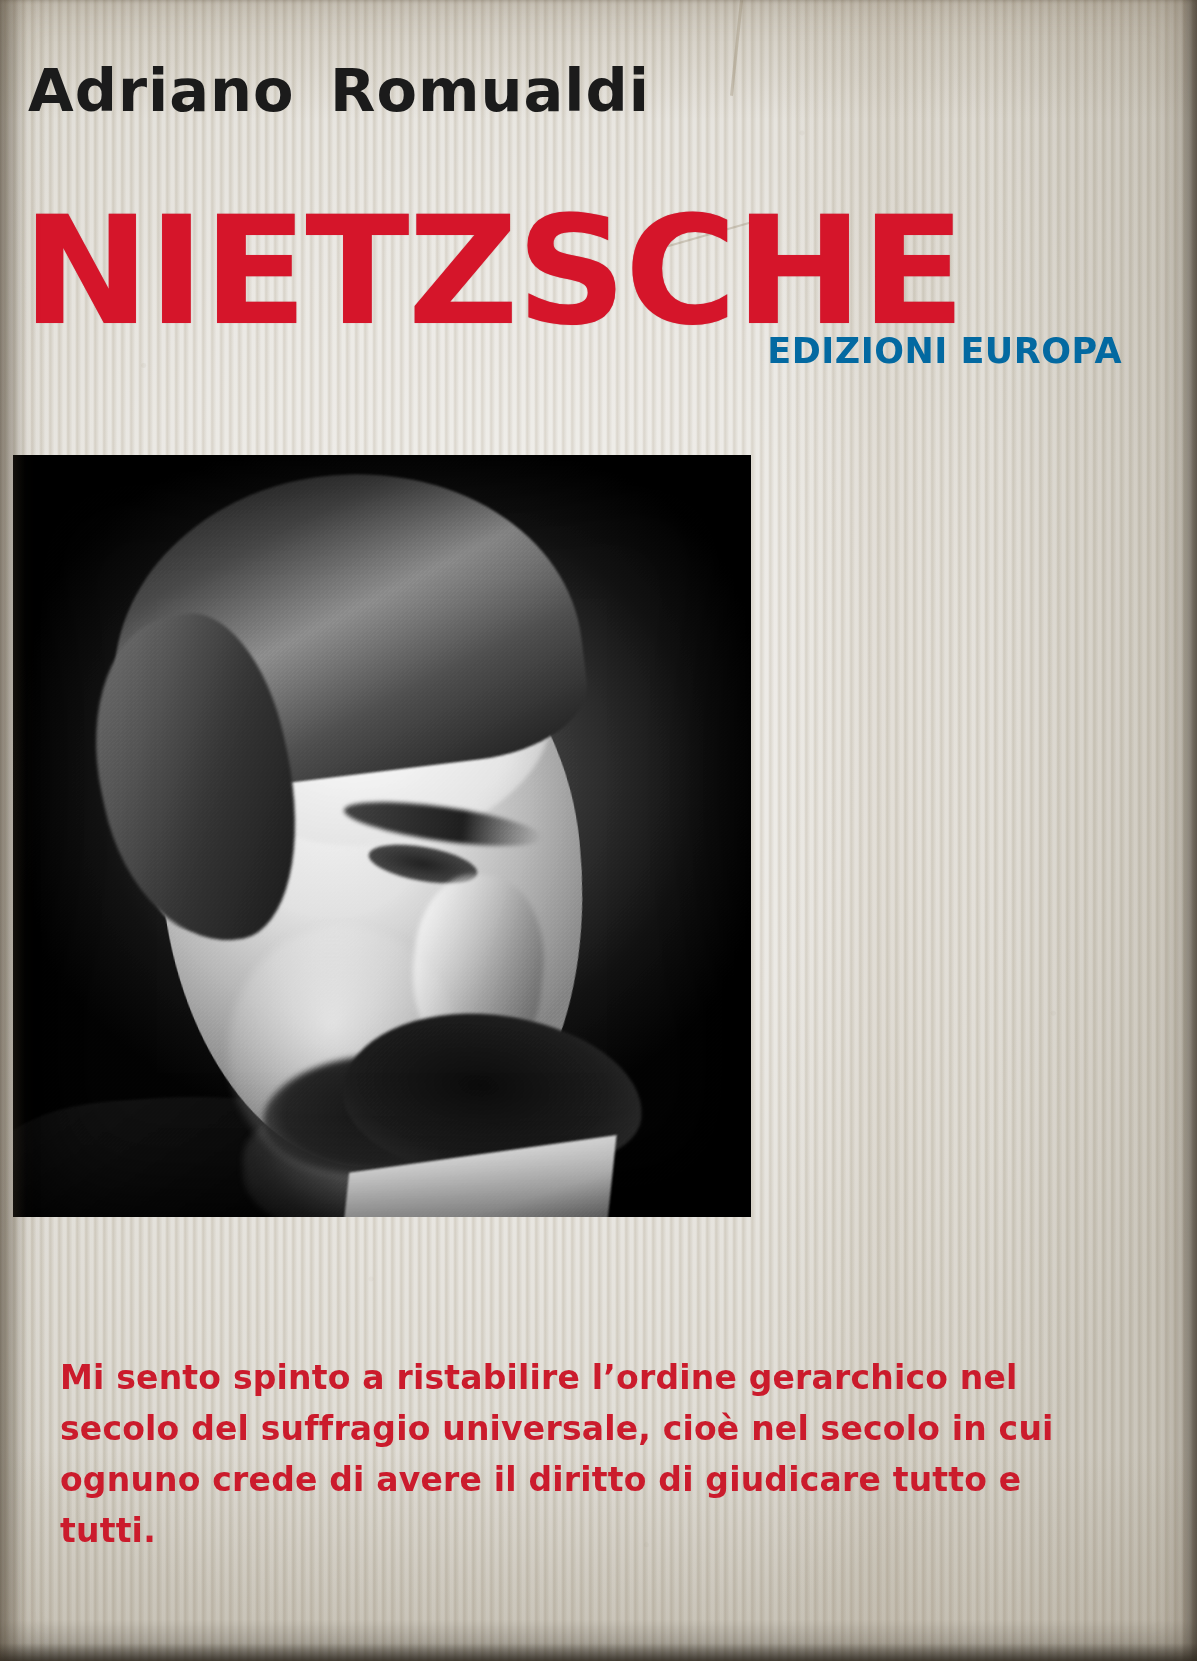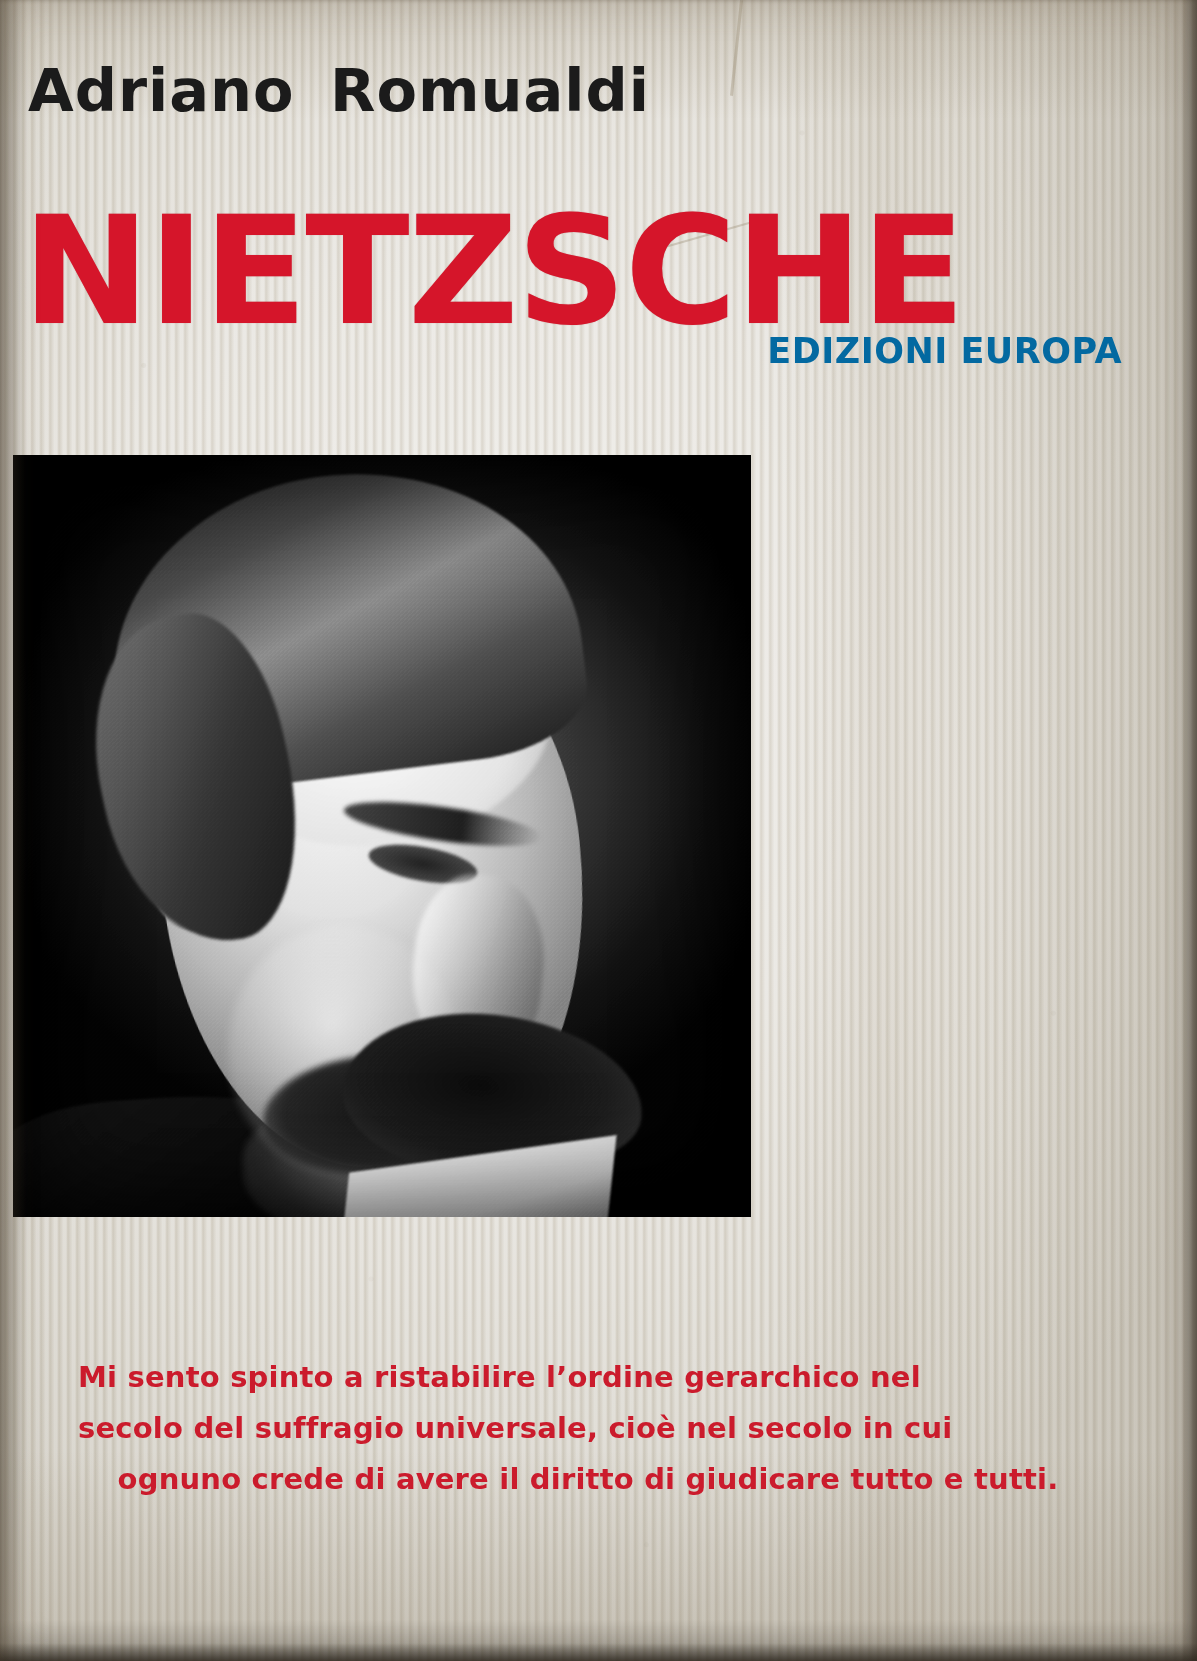--- a/index.html
+++ b/index.html
@@ -282,28 +282,27 @@
 
   
   .quote {
     position: absolute;
     left: 60px;
     top: 1352px;
     width: 1020px;
     color: #cb1b2c;
     font-family: "DejaVu Sans", sans-serif;
     font-weight: 700;
-    font-size: 29px;
+    font-size: 33px;
     line-height: 51px;
     text-align: justify;
     letter-spacing: 0.2px;
-    margin-left: 18px;
   }
   .quote span { display: block; }
-  .quote .l3 { text-align: center; }
+  .quote .l3 { text-align: left; }
 </style>
 </head>
 <body>
 
 <div id="cover">
 
   <div class="paper-base"></div>
   <div class="grain"></div>
 
   <div class="crease" style="left:735px; top:0px; width:3px; height:96px; transform:rotate(6deg);"></div>

